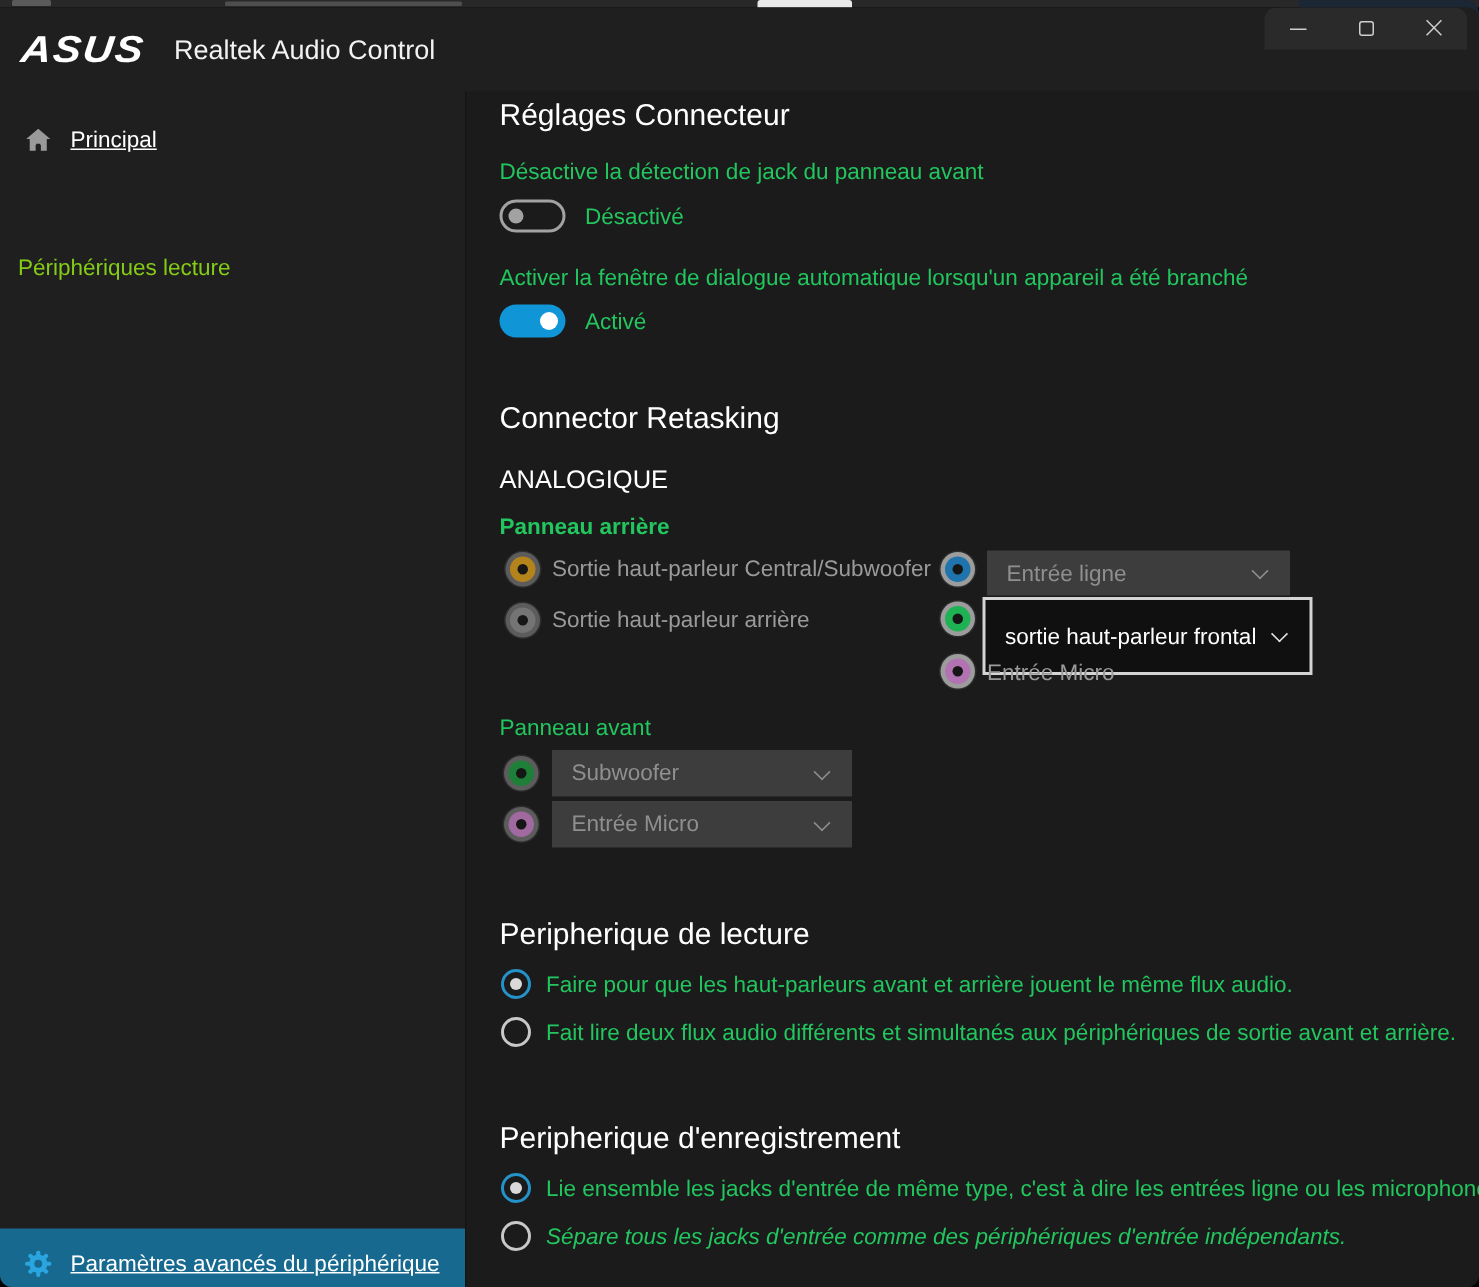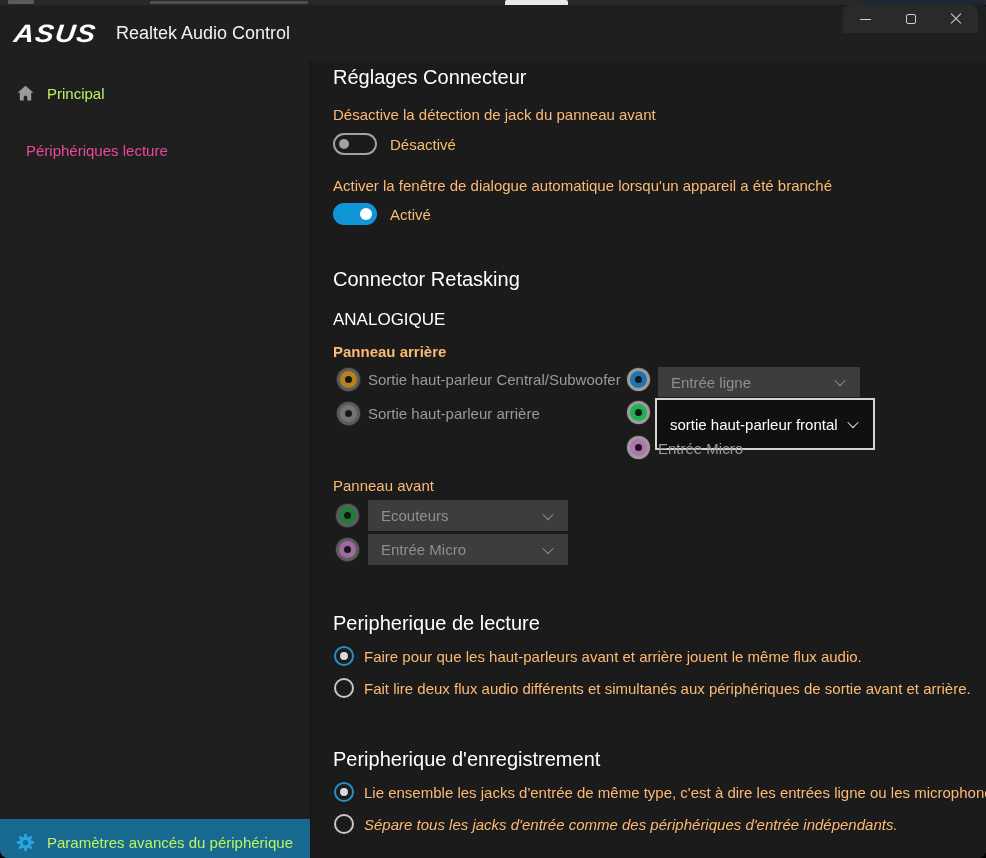--- a/index.html
+++ b/index.html
@@ -29,29 +29,29 @@
   .glyph-close { position:relative; width:12px; height:12px; }
   .glyph-close::before, .glyph-close::after { content:""; position:absolute; left:-1px; top:5px; width:14px; height:1px; background:#cfcfcf; }
   .glyph-close::before { transform:rotate(45deg); }
   .glyph-close::after { transform:rotate(-45deg); }
 
   
   .sidebar { position:absolute; left:0; top:56px; width:310px; height:797px; background:#1f1f1f; }
   .side-divider { position:absolute; left:310px; top:56px; width:1px; height:797px; background:#141414; }
   .side-row { position:absolute; left:0; width:310px; height:44px; display:flex; align-items:center; cursor:default; }
   .side-row .side-icon { width:22px; height:22px; margin-left:14px; display:flex; align-items:center; justify-content:center; flex:0 0 auto; }
-  .side-row .side-label { margin-left:11px; font-size:15px; color:#bef264; white-space:nowrap; }
-  .side-section { position:absolute; left:26px; font-size:15px; color:#ec4899; white-space:nowrap; }
+  .side-row .side-label { margin-left:11px; font-size:15px; color:#ffffff; white-space:nowrap;text-decoration:underline; }
+  .side-section { position:absolute; left:12px; font-size:15px; color:#84cc16; white-space:nowrap;margin-top:28px; }
   .side-row.selected { height:46px; }
 
   
   .content { position:absolute; left:311px; top:56px; width:675px; height:797px; background:#1b1b1b; }
   .h20 { position:absolute; font-size:20px; font-weight:400; color:#ffffff; white-space:nowrap; }
   .h17 { position:absolute; font-size:17px; font-weight:400; color:#ffffff; white-space:nowrap; }
-  .lbl15 { position:absolute; font-size:15px; color:#fdba74; white-space:nowrap; }
+  .lbl15 { position:absolute; font-size:15px; color:#22c55e; white-space:nowrap; }
   .lbl15.gray { color:#9a9a9a; }
 
   
   .toggle { position:absolute; width:44px; height:22px; border-radius:11px; cursor:pointer; }
   .toggle.off { border:2px solid #a2a2a2; background:transparent; }
   .toggle.off .knob { position:absolute; left:4px; top:4px; width:10px; height:10px; border-radius:50%; background:#a2a2a2; }
   .toggle.on { background:#1095d6; }
   .toggle.on .knob { position:absolute; right:5px; top:5px; width:12px; height:12px; border-radius:50%; background:#ffffff; }
 
   
@@ -192,21 +192,21 @@
         <span class="jack-hole"></span>
     </div>
     <div class="lbl15 gray" style="left:658px; top:435px;">Entrée Micro</div>
 
     <div class="lbl15" style="left:333px; top:472px;">Panneau avant</div>
     <div class="jack dim" style="left:336px; top:499px;">
       <span class="jack-core" style="background-color: rgb(30, 128, 56);"></span>
         <span class="jack-hole"></span>
     </div>
     <div class="dd disabled" style="left:368px; top:495px; width:200px; height:31px;">
-      <span class="dd-text">Ecouteurs</span>
+      <span class="dd-text">Subwoofer</span>
         <span class="chev"></span>
     </div>
     <div class="jack dim" style="left:336px; top:533px;">
       <span class="jack-core" style="background-color: rgb(160, 106, 160);"></span>
         <span class="jack-hole"></span>
     </div>
     <div class="dd disabled" style="left:368px; top:529px; width:200px; height:31px;">
       <span class="dd-text">Entrée Micro</span>
         <span class="chev"></span>
     </div>

